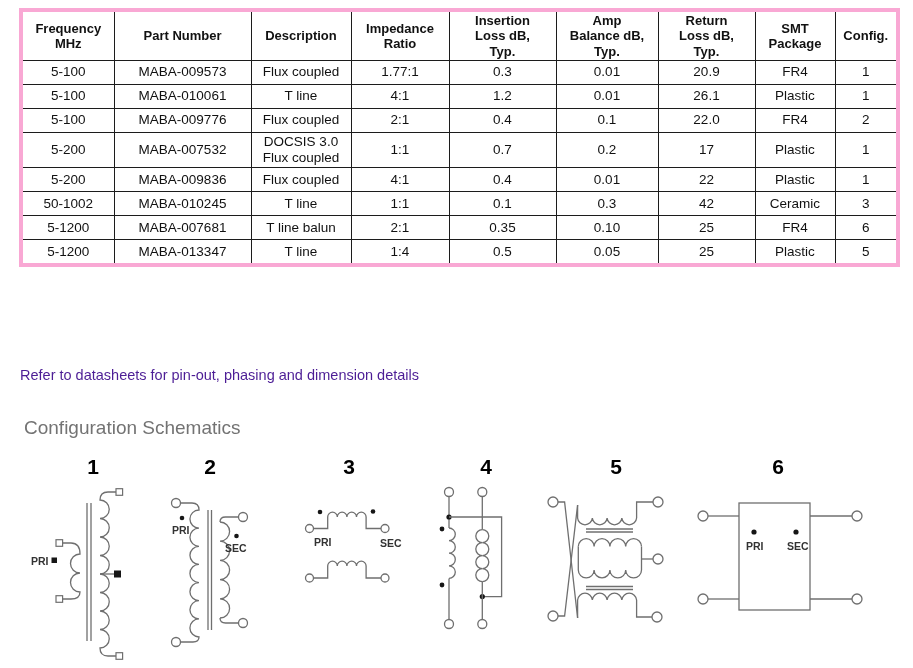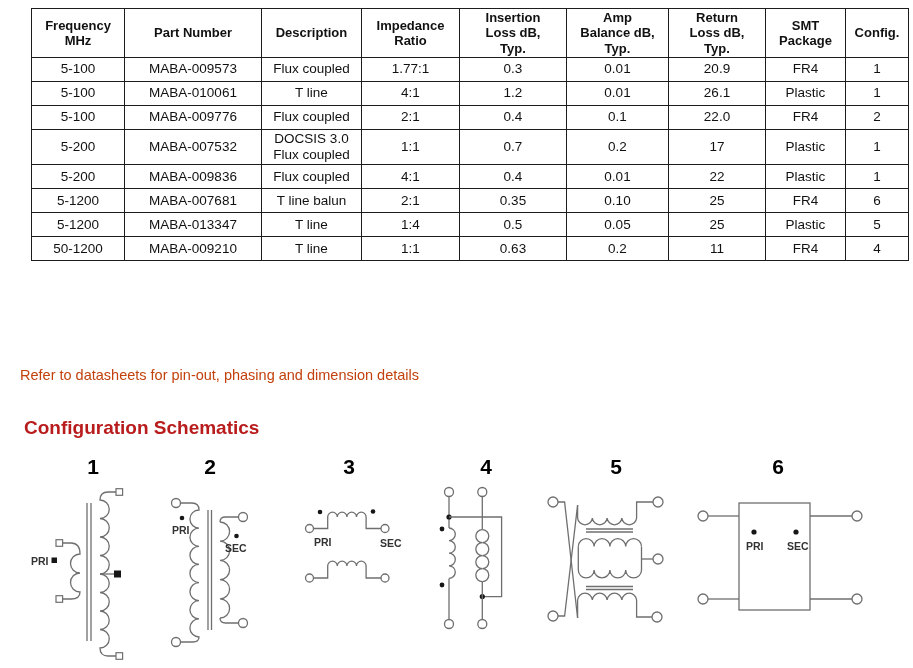--- a/index.html
+++ b/index.html
@@ -1,25 +1,25 @@
 <!DOCTYPE html>
 <html><head>
 <meta charset="utf-8">
 <style>
   html,body{margin:0;padding:0;background:#fff;}
   .page{position:relative;width:913px;height:668px;background:#ffffff;overflow:hidden;
         font-family:"Liberation Sans",sans-serif;color:#111;}
   table.parts{position:absolute;left:19px;top:8px;width:877px;border-collapse:collapse;
-        table-layout:fixed;border:1px solid #f9a8d4;margin-left:12px;}
+        table-layout:fixed;border:4px solid #f9a8d4;}
   table.parts th,table.parts td{border:1.4px solid #1c1c1c;text-align:center;vertical-align:middle;
         white-space:pre-line;padding:1px 2px;overflow:hidden;}
   table.parts th{font-size:13px;font-weight:bold;height:46px;line-height:1.18;}
   table.parts td{font-size:13.5px;height:21px;line-height:1.2;}
-  .note{position:absolute;left:20px;top:367px;margin:0;font-size:14.5px;color:#c2410c;}
-  .schem-title{position:absolute;left:24px;top:417px;margin:0;font-size:19px;font-weight:bold;color:#b91c1c;}
+  .note{position:absolute;left:20px;top:367px;margin:0;font-size:14.5px;color:#4c1d95;}
+  .schem-title{position:absolute;left:24px;top:417px;margin:0;font-size:19px;font-weight:normal;color:#737373;}
   .schem-num{position:absolute;top:455px;transform:translateX(-50%);font-size:21px;font-weight:bold;color:#000;}
   svg.schem{position:absolute;overflow:visible;}
   svg.schem path,svg.schem line,svg.schem rect.wire,svg.schem circle.term{fill:none;stroke:#6f6f6f;stroke-width:1.3;}
   svg.schem circle.term{fill:#ffffff;}
   svg.schem rect.sqterm{fill:#ffffff;stroke:#6f6f6f;stroke-width:1.2;}
   svg.schem rect.fsq{fill:#161616;stroke:none;}
   svg.schem circle.dot{fill:#161616;stroke:none;}
   svg.schem text{font-family:"Liberation Sans",sans-serif;font-size:10.5px;font-weight:600;fill:#333;}
 </style>
 </head>
@@ -112,51 +112,51 @@
           <td>MABA-009836</td>
           <td>Flux coupled</td>
           <td>4:1</td>
           <td>0.4</td>
           <td>0.01</td>
           <td>22</td>
           <td>Plastic</td>
           <td>1</td>
         </tr>
         <tr>
+          <td>50-1002</td>
+          <td>MABA-010245</td>
+          <td>T line</td>
+          <td>1:1</td>
+          <td>0.1</td>
+          <td>0.3</td>
+          <td>42</td>
+          <td>Ceramic</td>
+          <td>3</td>
+        </tr>
+        <tr>
           <td>5-1200</td>
           <td>MABA-007681</td>
           <td>T line balun</td>
           <td>2:1</td>
           <td>0.35</td>
           <td>0.10</td>
           <td>25</td>
           <td>FR4</td>
           <td>6</td>
         </tr>
         <tr>
           <td>5-1200</td>
           <td>MABA-013347</td>
           <td>T line</td>
           <td>1:4</td>
           <td>0.5</td>
           <td>0.05</td>
           <td>25</td>
           <td>Plastic</td>
           <td>5</td>
-        </tr>
-        <tr>
-          <td>50-1200</td>
-          <td>MABA-009210</td>
-          <td>T line</td>
-          <td>1:1</td>
-          <td>0.63</td>
-          <td>0.2</td>
-          <td>11</td>
-          <td>FR4</td>
-          <td>4</td>
         </tr>
       </tbody>
   </table>
 
   <p class="note">Refer to datasheets for pin-out, phasing and dimension details</p>
 
   <h2 class="schem-title">Configuration Schematics</h2>
 
   <div class="schem-num" style="left:93px">1</div>
   <div class="schem-num" style="left:210px">2</div>

